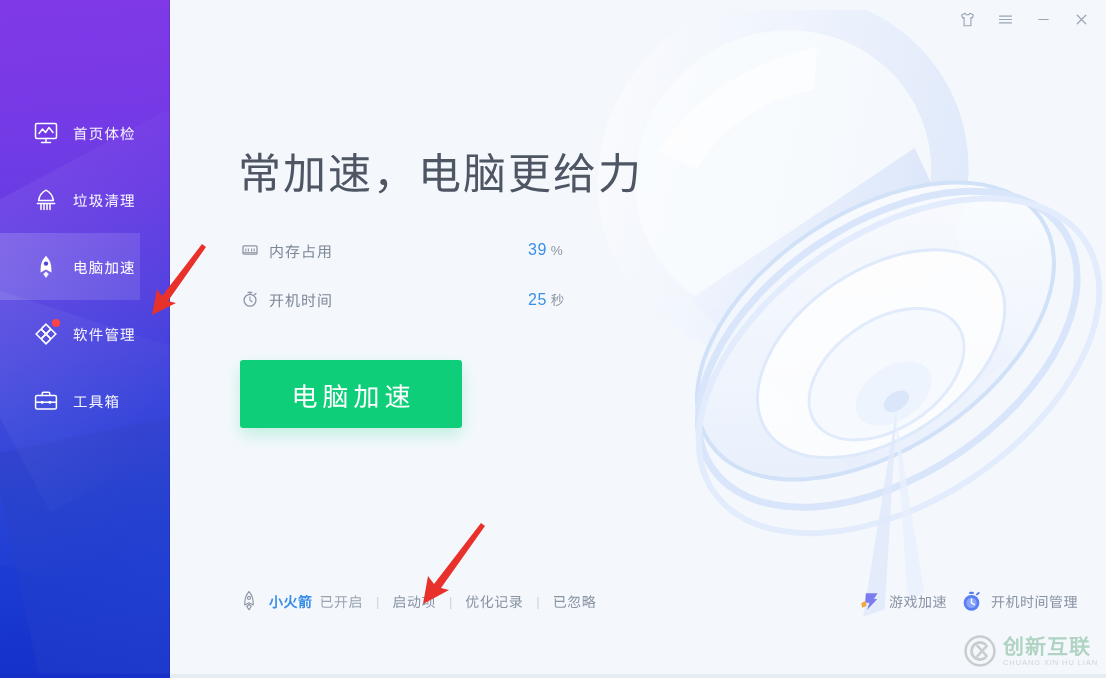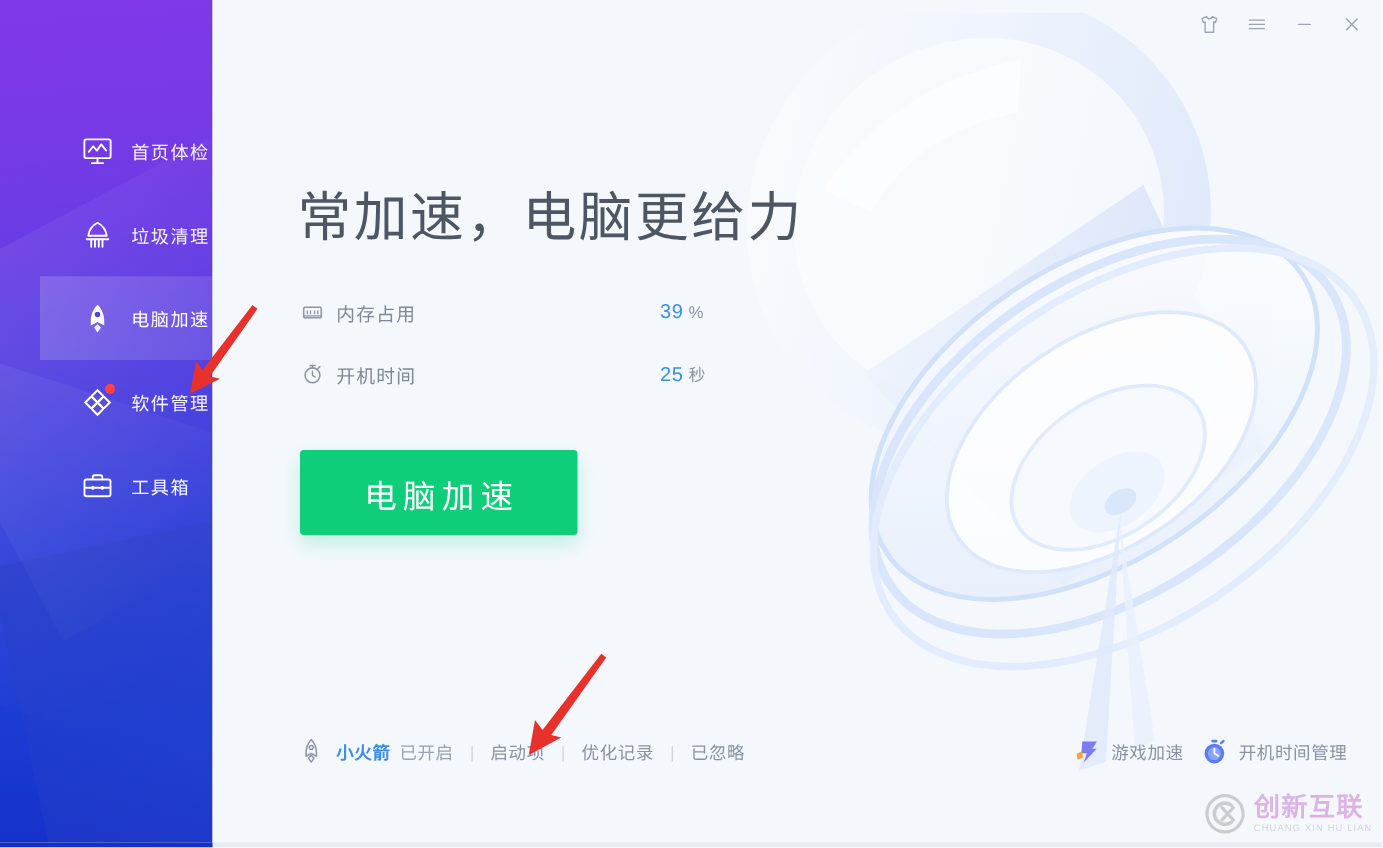--- a/index.html
+++ b/index.html
@@ -118,23 +118,22 @@
     font-weight: bold;
     letter-spacing: .5px;
     white-space: nowrap;
     cursor: pointer;
   }
 
   
   #nav {
     position: absolute;
     left: 0;
-    top: 87px;
+    top: 99px;
     width: 140px;
-    padding-left: 32px;
   }
   .nav-item {
     position: relative;
     height: 67px;
     display: flex;
     align-items: center;
     padding-left: 32px;
     box-sizing: border-box;
     cursor: pointer;
   }
@@ -349,21 +348,21 @@
   #watermark .wm-mark {
     width: 34px; height: 34px;
     flex: 0 0 auto;
   }
   #watermark .wm-text {
     margin-left: 6px;
     line-height: 1.05;
   }
   #watermark .wm-cn {
     font-size: 21px;
-    color: #a21caf;
+    color: #15803d;
     letter-spacing: 1px;
     font-weight: bold;
   }
   #watermark .wm-en {
     font-size: 7.5px;
     color: #7d7d7d;
     letter-spacing: .9px;
     margin-top: 1px;
   }
 

